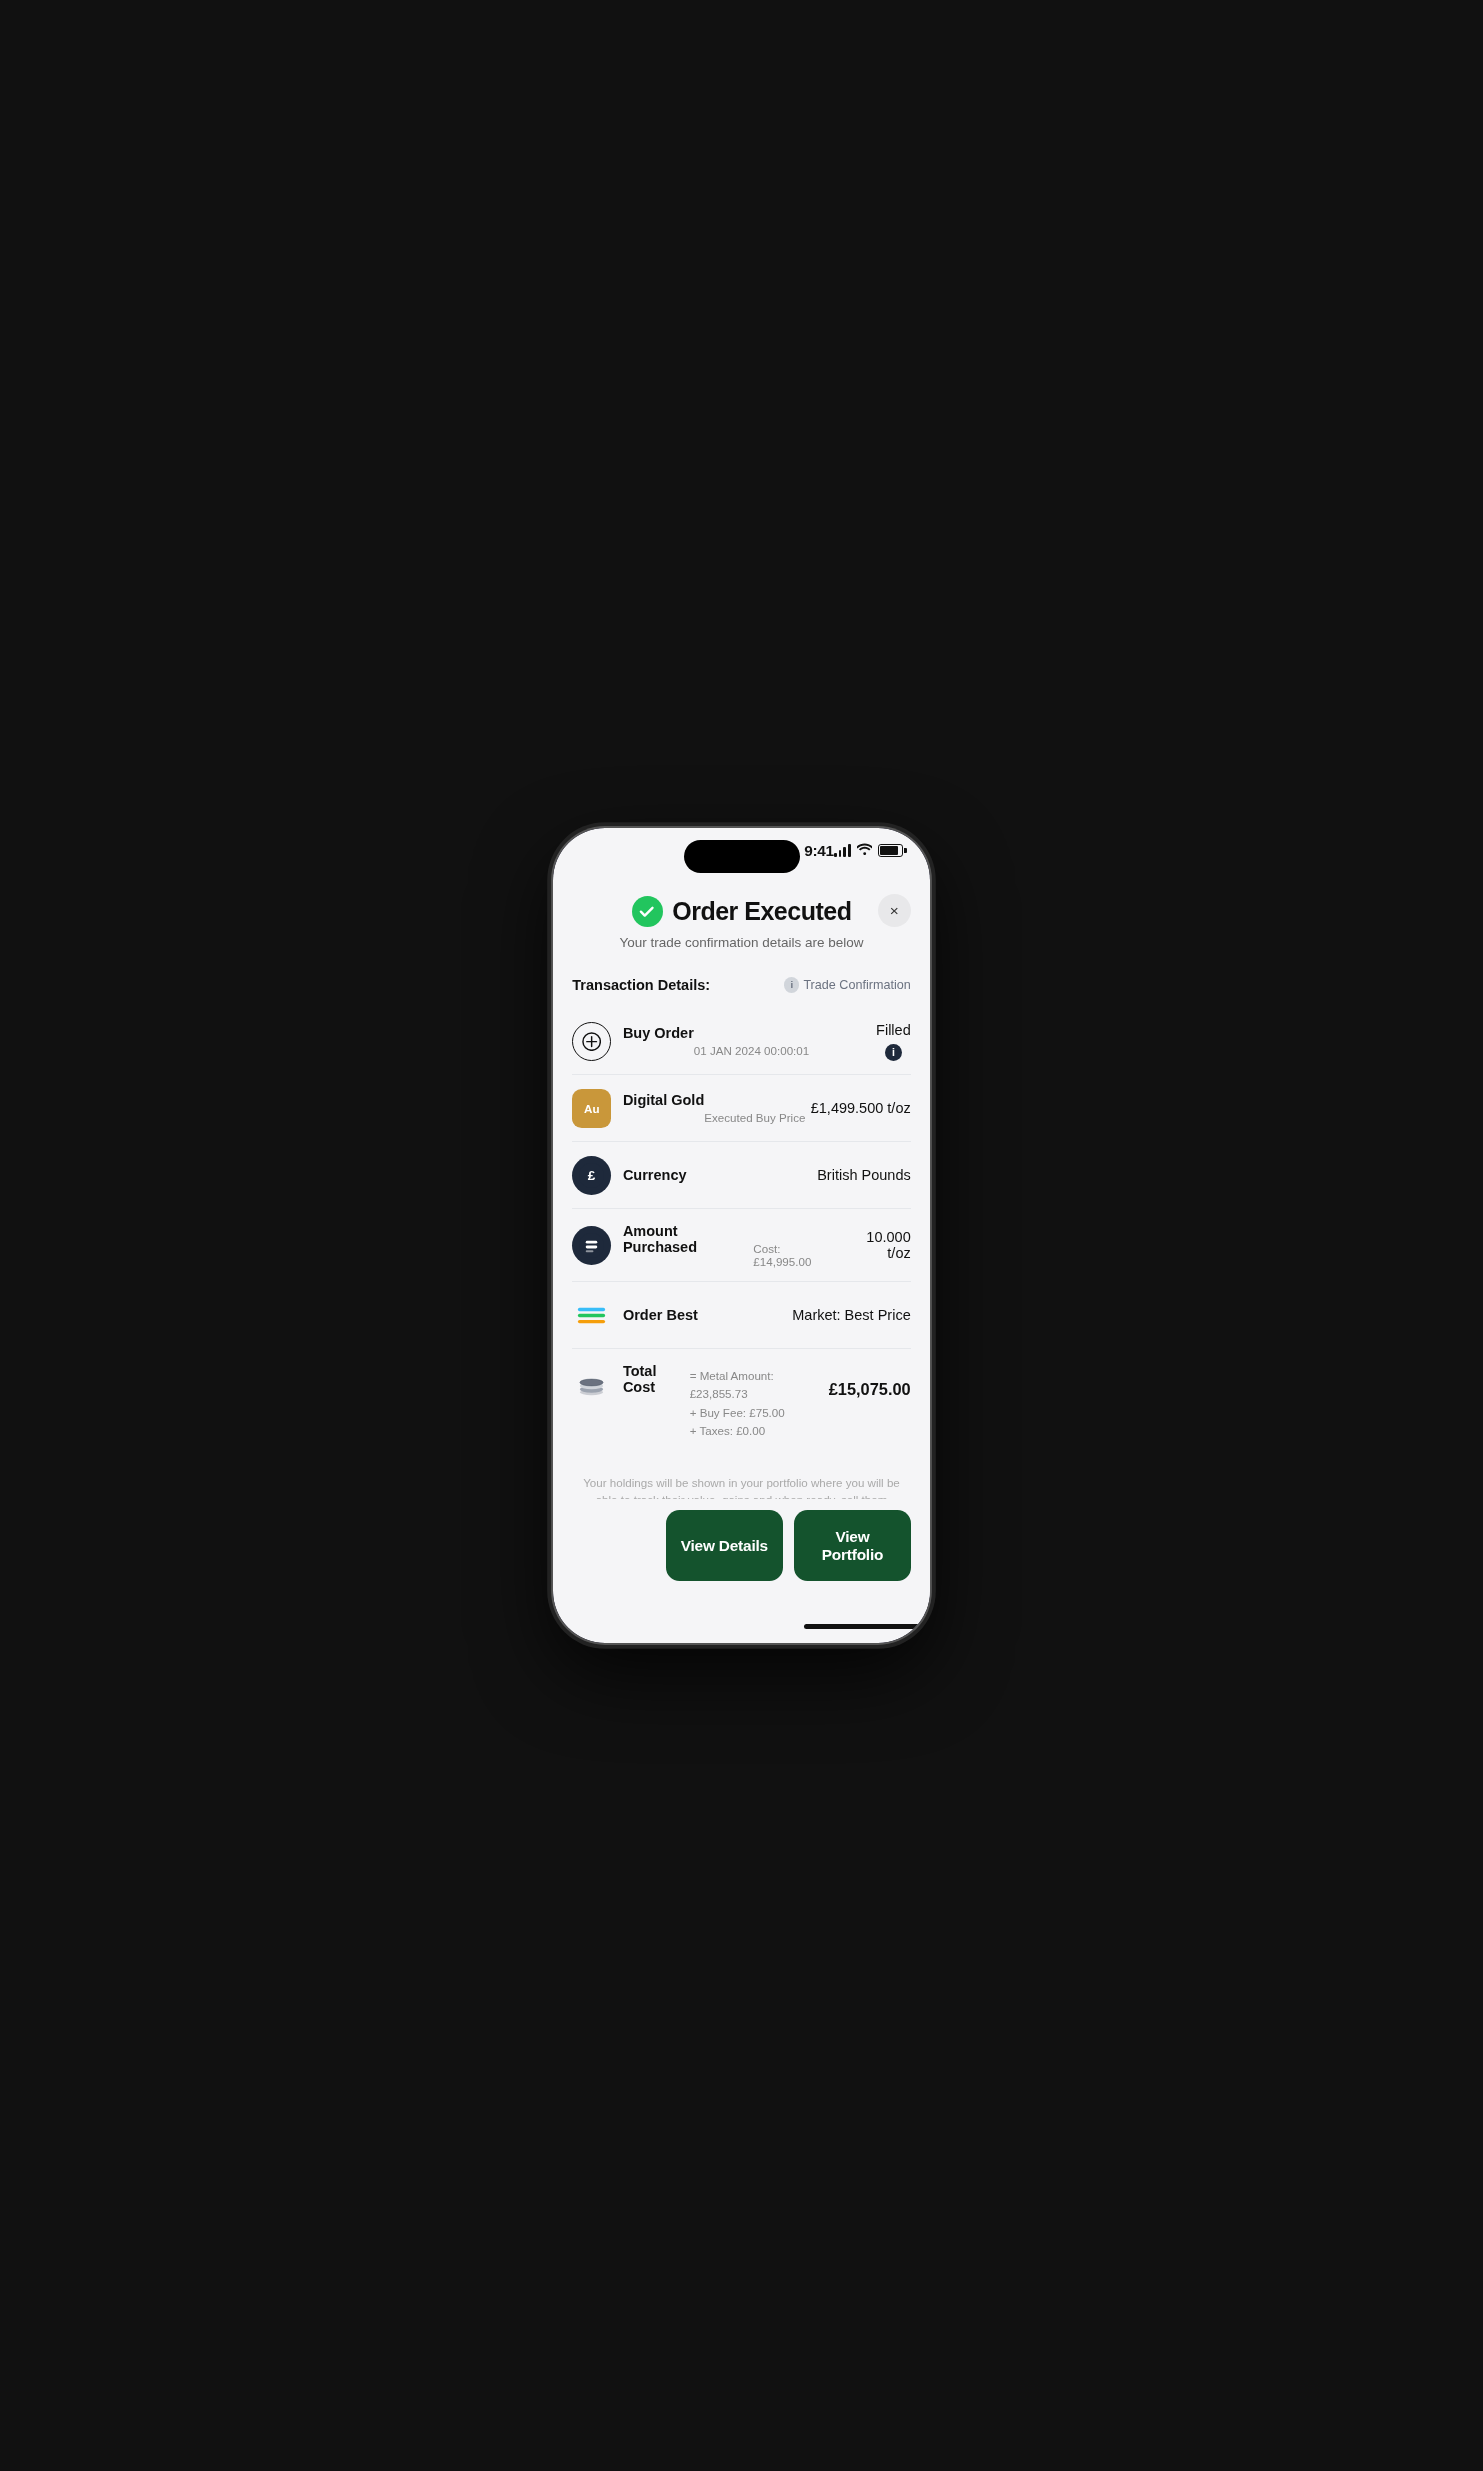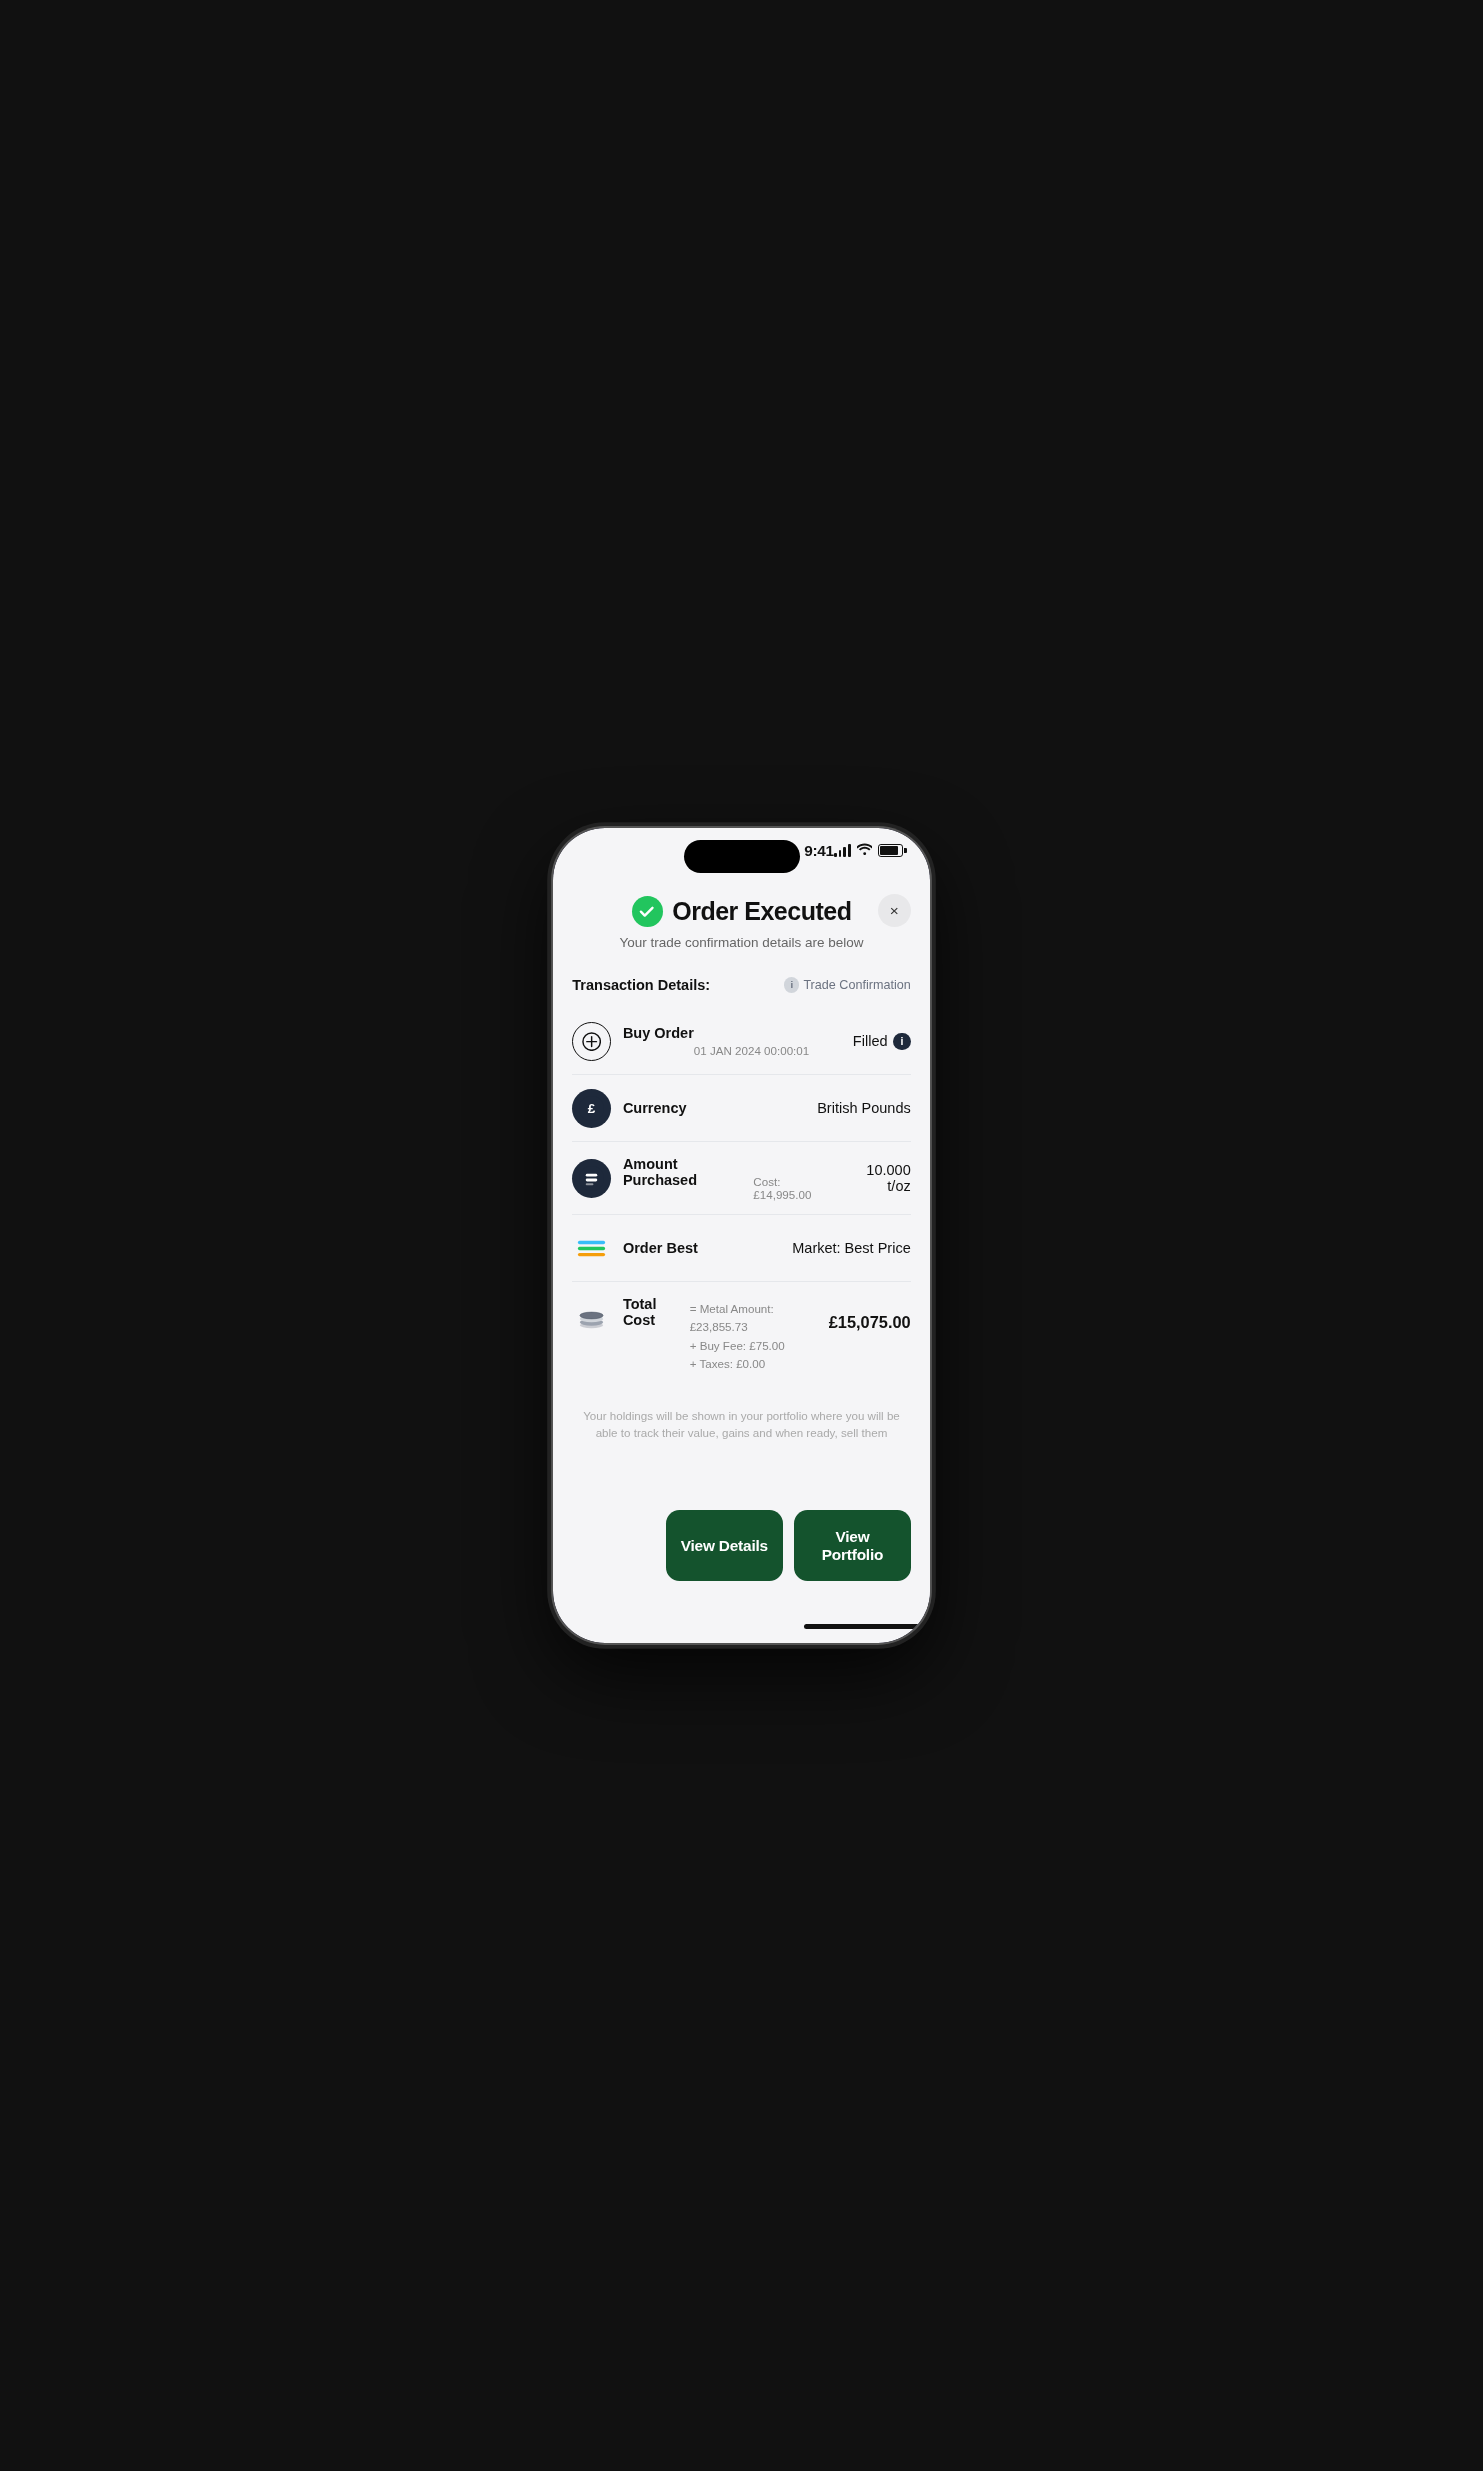--- a/index.html
+++ b/index.html
@@ -314,20 +314,21 @@
     .item-value {
       font-size: 14.5px;
       color: #111;
       text-align: right;
     }
 
     .item-value.with-info {
       display: flex;
       align-items: center;
       gap: 5.8px;
+      flex-direction: column;
     }
 
     .info-circle {
       width: 17.4px;
       height: 17.4px;
       border-radius: 50%;
       background: #1e293b;
       display: flex;
       align-items: center;
       justify-content: center;
@@ -477,20 +478,32 @@
             <span class="item-title">Buy Order</span>
             <span class="item-subtitle">01 JAN 2024 00:00:01</span>
           </div>
         </div>
         <div class="item-value with-info">
           <span>Filled</span>
           <div class="info-circle">i</div>
         </div>
       </div>
 
+      <div class="transaction-item">
+        <div class="item-left">
+          <div class="item-icon gold">
+            <span>Au</span>
+          </div>
+          <div class="item-text-group">
+            <span class="item-title">Digital Gold</span>
+            <span class="item-subtitle">Executed Buy Price</span>
+          </div>
+        </div>
+        <span class="item-value">£1,499.500 t/oz</span>
+      </div>
 
 
       <div class="transaction-item">
         <div class="item-left">
           <div class="item-icon currency">
             <svg width="25" height="25" viewBox="0 0 26 26" fill="none">
               <circle cx="13" cy="13" r="13" fill="#1e293b"></circle>
               <text x="13" y="18" text-anchor="middle" font-size="14" font-weight="700" fill="white">£</text>
             </svg>
           </div>

